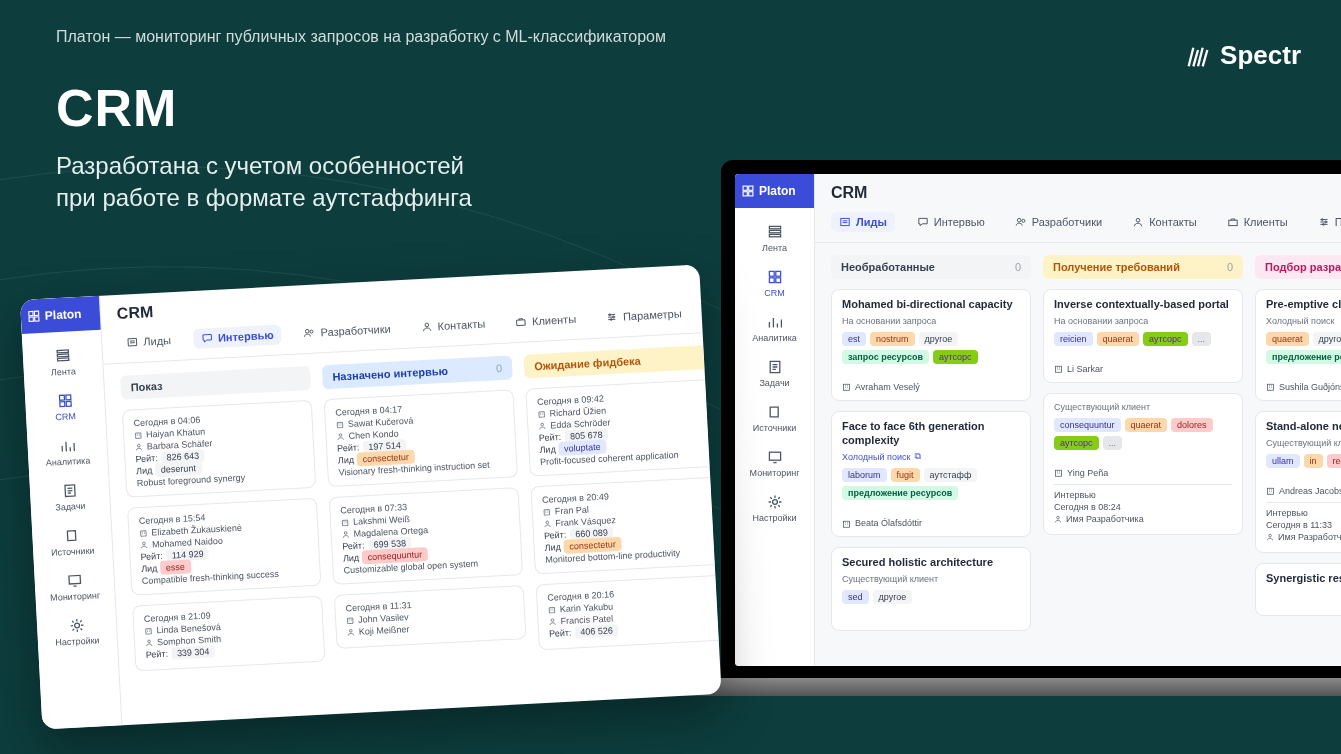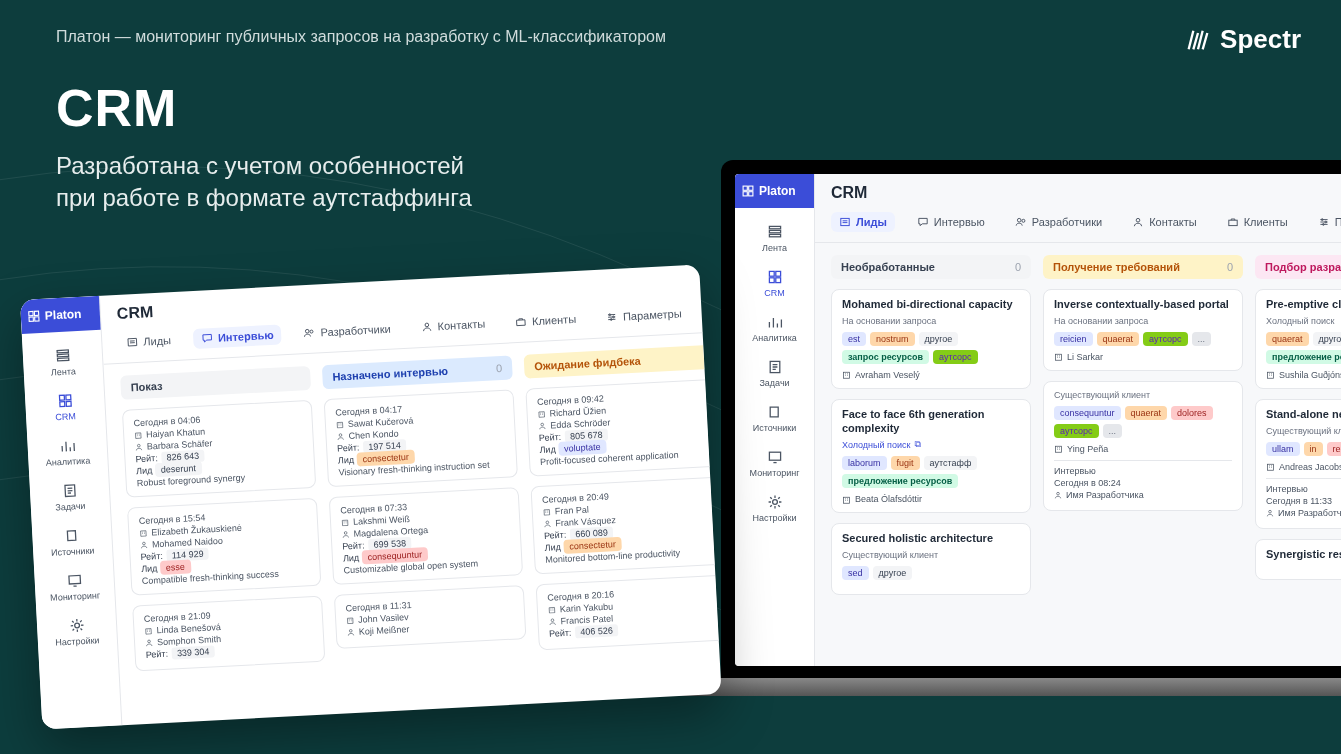--- a/index.html
+++ b/index.html
@@ -5,21 +5,21 @@
 * { box-sizing: border-box; margin: 0; padding: 0; }
 body {
   width: 1341px; height: 754px;
   background: #0d3d3d;
   font-family: -apple-system, Helvetica, Arial, sans-serif;
   overflow: hidden; position: relative; color: #fff;
 }
 .bg-lines { position: absolute; inset: 0; opacity: 0.08; }
 .bg-lines svg { width: 100%; height: 100%; }
 .top-text { position: absolute; top: 28px; left: 56px; font-size: 16px; color: #d0dcdc; }
-.logo { position: absolute; top: 24px; right: 40px; font-size: 26px; font-weight: 700; display: flex; align-items: center; gap: 8px; }
+.logo { position: absolute; top: 40px; right: 40px; font-size: 26px; font-weight: 700; display: flex; align-items: flex-end; gap: 8px; }
 .logo-mark { width: 28px; height: 28px; }
 .hero { position: absolute; top: 78px; left: 56px; }
 .hero h1 { font-size: 52px; font-weight: 700; letter-spacing: 1px; }
 .hero p { margin-top: 12px; font-size: 24px; line-height: 1.35; color: #e6eded; }
 
 
 .shot1 {
   position: absolute; top: 300px; left: 20px;
   width: 680px; height: 430px;
   transform: rotate(-3deg);
@@ -75,21 +75,21 @@
 .col-head { display: flex; justify-content: space-between; align-items: center; padding: 6px 10px; border-radius: 6px; font-size: 11px; font-weight: 600; margin-bottom: 10px; background: #f3f4f6; color: #374151; }
 .col-head.blue { background: #dbeafe; color: #1e40af; }
 .col-head.orange { background: #fef3c7; color: #b45309; }
 .col-head.pink { background: #fce7f3; color: #be185d; }
 .col-head .count { font-weight: 400; color: #9ca3af; }
 
 .card { background: #fff; border: 1px solid #e5e7eb; border-radius: 8px; padding: 8px 10px; margin-bottom: 10px; }
 .card-title { font-size: 11px; font-weight: 700; color: #1f2937; line-height: 1.25; margin-bottom: 4px; }
 .card-sub { font-size: 9px; color: #6b7280; margin-bottom: 6px; display: flex; align-items: center; gap: 4px; }
 .card-sub.link { color: #3b4dd8; }
-.tags { display: flex; flex-wrap: wrap; gap: 4px; margin-bottom: 6px; }
+.tags { display: flex; flex-wrap: wrap; gap: 4px; margin-bottom: 18px; }
 .tag { font-size: 9px; padding: 2px 6px; border-radius: 4px; background: #f3f4f6; color: #374151; }
 .tag.blue { background: #e0e7ff; color: #3730a3; }
 .tag.orange { background: #fed7aa; color: #9a3412; }
 .tag.red { background: #fecaca; color: #991b1b; }
 .tag.green { background: #d1fae5; color: #065f46; font-weight: bold; }
 .tag.purple { background: #84cc16; color: #5b21b6; }
 .tag.more { background: #e5e7eb; color: #6b7280; }
 .owner { font-size: 9px; color: #4b5563; display: flex; align-items: center; gap: 4px; }
 .owner svg { width: 9px; height: 9px; }
 

